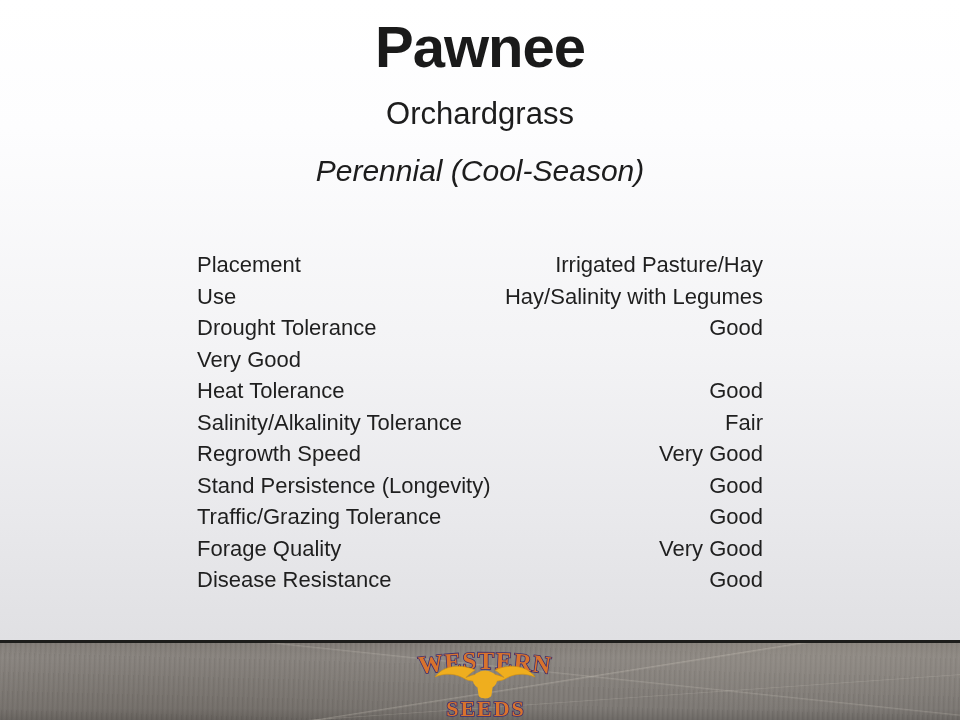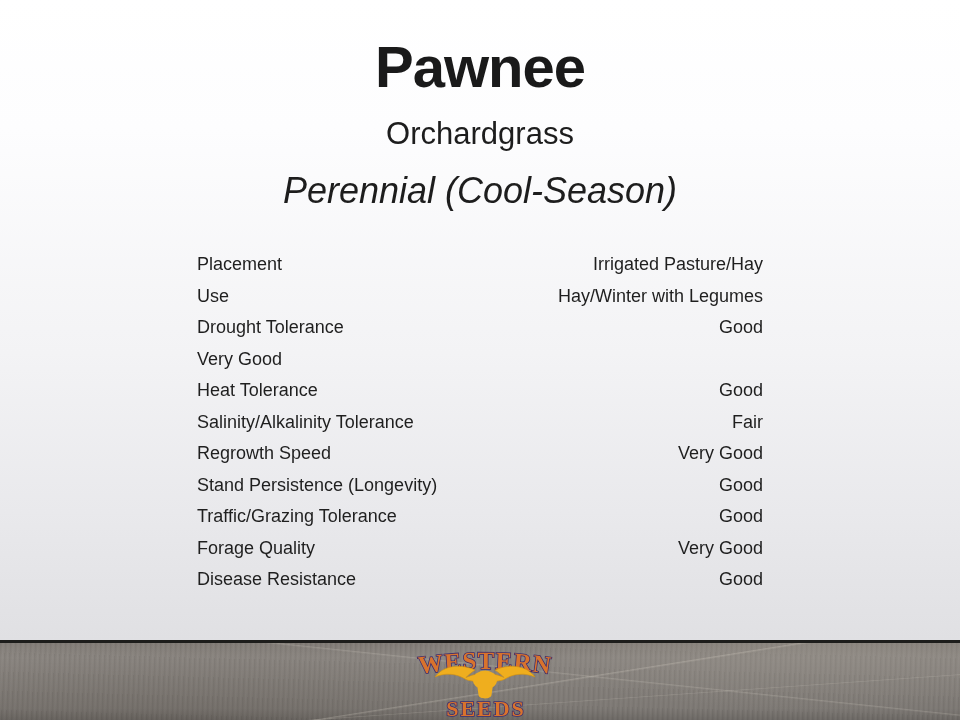--- a/index.html
+++ b/index.html
@@ -15,41 +15,41 @@
     overflow: hidden;
   }
   
   .paper {
     position: absolute; top: 0; left: 0;
     width: 960px; height: 640px;
     background: linear-gradient(180deg, #ffffff 0%, #fdfdfe 20%, #f3f3f5 55%, #e9e9ec 80%, #e0e0e3 100%);
   }
   .header { text-align: center; color: #1d1d1d; }
   .title {
-    margin: 0; padding-top: 36px;
+    margin: 0; padding-top: 16px;
     font-size: 58px; font-weight: bold; line-height: 62px;
     letter-spacing: -1px; color: #1a1a1a;
   }
   .subtitle {
     margin: 16px; font-size: 31px; font-weight: normal; line-height: 40px; color: #1d1d1d;
   }
   .season {
-    margin: 0; font-size: 36px; font-style: italic; line-height: 42px; color: #1d1d1d;
+    margin: 0; font-size: 30px; font-style: italic; line-height: 42px; color: #1d1d1d;
   }
   .section-heading {
     margin: 0; font-size: 35px; font-weight: bold; line-height: 44px; color: #1a1a1a;
   }
   .char-table {
     position: absolute; top: 249px; left: 197px;
     width: 566px;
     color: #1f1f1f;
   }
   .char-row {
     display: flex; justify-content: space-between; align-items: baseline;
-    height: 31.5px; font-size: 18px; line-height: 31.5px;
+    height: 31.5px; font-size: 22px; line-height: 31.5px;
   }
   .char-label { text-align: left; white-space: nowrap; }
   .char-value { text-align: left; white-space: nowrap; }
   
   .floor {
     position: absolute; left: 0; bottom: 0;
     width: 960px; height: 77px;
     border-top: 3px solid #1d1d1b;
     box-sizing: content-box;
     background-color: #8a8580;
@@ -84,21 +84,21 @@
       <div class="season">Perennial (Cool-Season)</div>
     </div>
 
     <div class="char-table">
       <div class="char-row">
         <span class="char-label">Placement</span>
         <span class="char-value">Irrigated Pasture/Hay</span>
       </div>
       <div class="char-row">
         <span class="char-label">Use</span>
-        <span class="char-value">Hay/Winter with Legumes</span>
+        <span class="char-value">Hay/Salinity with Legumes</span>
       </div>
       <div class="char-row">
         <span class="char-label">Drought Tolerance</span>
         <span class="char-value">Good</span>
       </div>
       <div class="char-row">
         <span class="char-value">Very Good</span>
       </div>
       <div class="char-row">
         <span class="char-label">Heat Tolerance</span>

